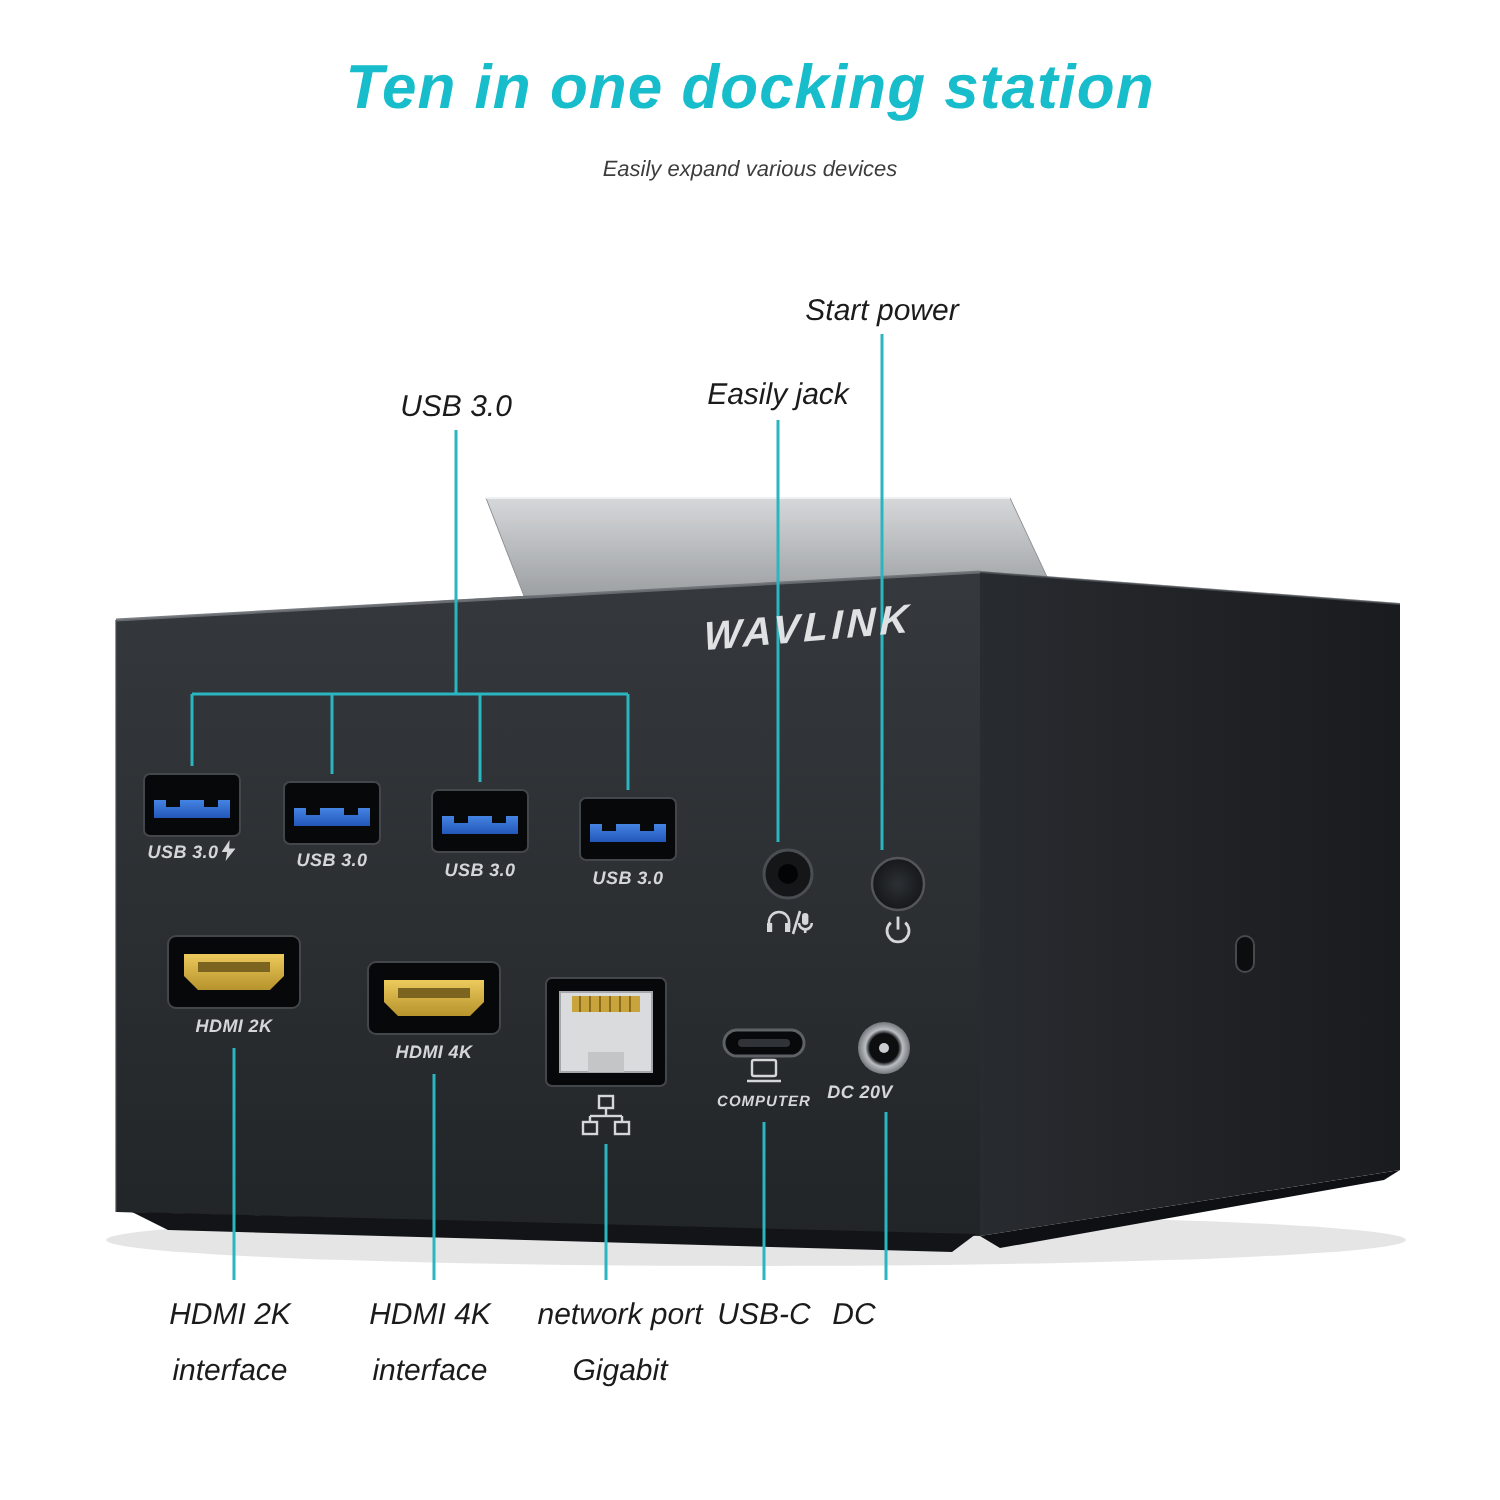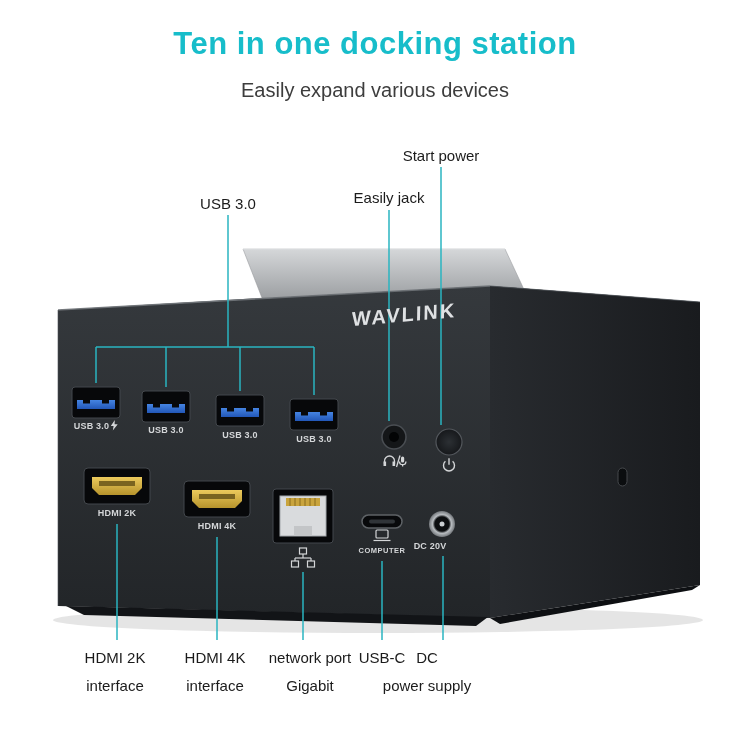--- a/index.html
+++ b/index.html
@@ -1,27 +1,27 @@
 <!DOCTYPE html>
 <html style="--accent: #2ab5c1; --title-color: #17bdca;"><head>
 <meta charset="utf-8">
 <style>
   html,body{margin:0;padding:0;}
   body{
     width:750px;height:750px;background:#ffffff;position:relative;overflow:hidden;
     font-family:"Liberation Sans", sans-serif;
   }
-  .stage{position:absolute;inset:0;}
+  .stage{position:absolute;inset:0;font-style:italic;}
   .title{
     position:absolute;top:26px;left:0;width:100%;text-align:center;
     font-size:31px;font-weight:bold;color:var(--title-color,#17bdca);letter-spacing:.5px;
   }
   .subtitle{
     position:absolute;top:79px;left:0;width:100%;text-align:center;
-    font-size:20px;color:#3d3d3d;
+    font-size:11px;color:#3d3d3d;
   }
   .device-svg{position:absolute;left:0;top:0;}
   .callout{
     position:absolute;transform:translateX(-50%);
     font-size:15px;color:#1b1b1b;white-space:nowrap;text-align:center;line-height:28px;
   }
   .dev-label{
     position:absolute;transform:translateX(-50%);
     font-size:9px;font-weight:bold;color:#d4d6d8;white-space:nowrap;
     display:flex;align-items:center;gap:2px;letter-spacing:.2px;
@@ -226,16 +226,15 @@
   </div>
   <div class="callout" style="left:310px;top:644px">
     <div>network port</div>
     <div>Gigabit</div>
   </div>
   <div class="callout" style="left:382px;top:644px">
     <div>USB-C</div>
   </div>
   <div class="callout" style="left:427px;top:644px">
     <div>DC</div>
-    <div>power supply</div>
   </div>
 
 </div>
 
 </body></html>

